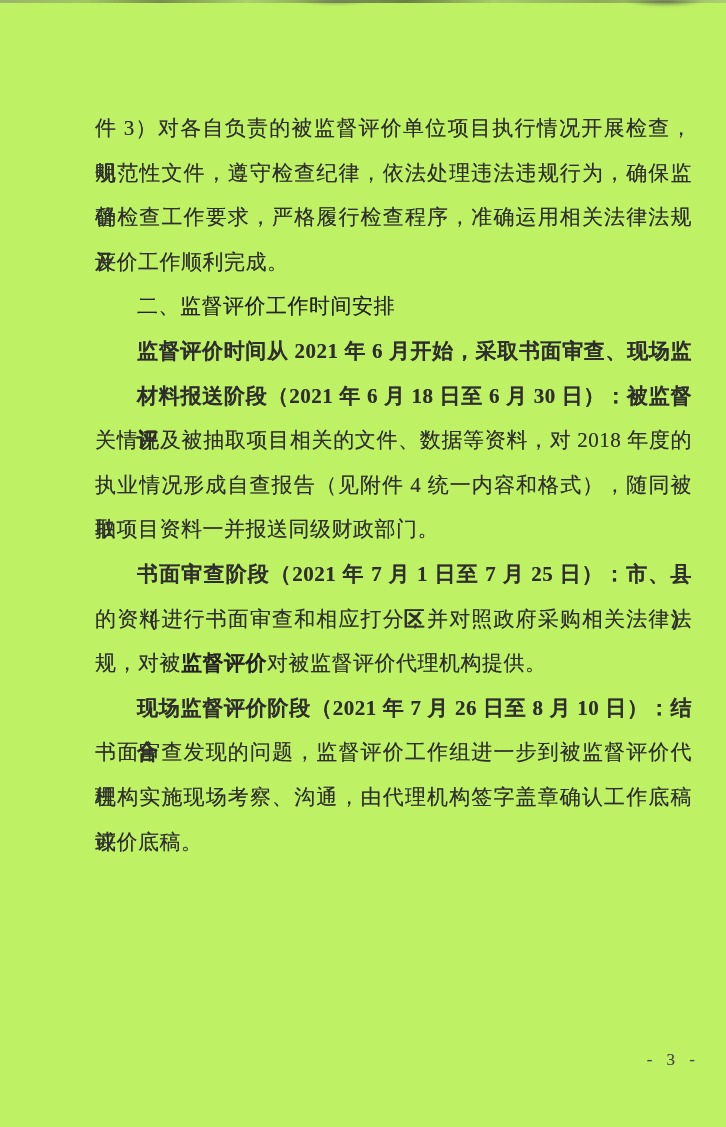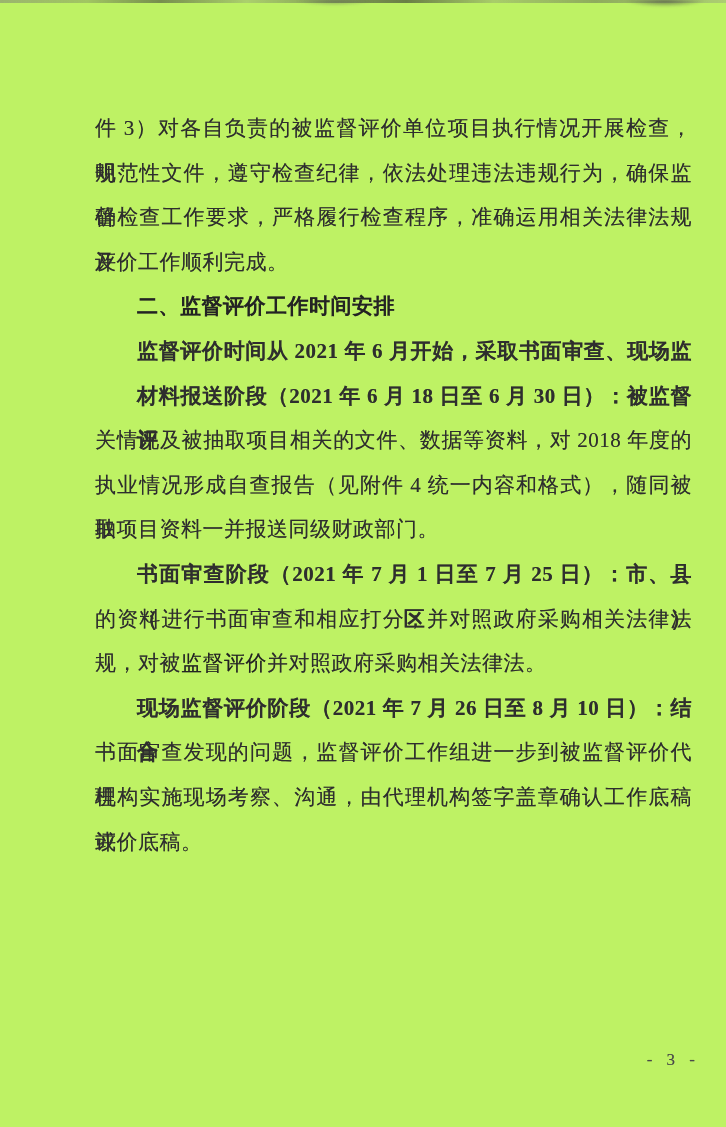--- a/index.html
+++ b/index.html
@@ -63,26 +63,26 @@
   .line.justify {
     text-align: justify;
     text-align-last: justify;
   }
   .line.indent {
     padding-left: 42px;
     font-weight: bold;
   }
   .line.heading {
     font-family: "Liberation Sans", "DejaVu Sans", sans-serif;
-    font-weight: bold;
+    font-weight: normal;
     color: #232323;
   }
   .bold-seg {
     font-family: "Liberation Sans", "DejaVu Sans", sans-serif;
-    font-weight: normal;
+    font-weight: bold;
     color: #232323;
   }
   .page-number {
     position: absolute;
     top: 1050px;
     right: 26px;
     font-size: 17px;
     letter-spacing: 5px;
     color: #4a4a4a;
     text-shadow: 0 0 0.5px rgba(70,70,70,0.5);
@@ -102,21 +102,21 @@
       <div class="line justify"><span>确检查工作要求，严格履行检查程序，准确运用相关法律法规及</span></div>
       <div class="line"><span>评价工作顺利完成。</span></div>
       <div class="line heading indent"><span>二、监督评价工作时间安排</span></div>
       <div class="line indent justify"><span>监督评价时间从 2021 年 6 月开始，采取书面审查、现场监</span></div>
       <div class="line indent justify"><span>材料报送阶段（2021 年 6 月 18 日至 6 月 30 日）：被监督评</span></div>
       <div class="line justify"><span>关情况及被抽取项目相关的文件、数据等资料，对 2018 年度的</span></div>
       <div class="line justify"><span>执业情况形成自查报告（见附件 4 统一内容和格式），随同被抽</span></div>
       <div class="line"><span>取项目资料一并报送同级财政部门。</span></div>
       <div class="line indent justify"><span>书面审查阶段（2021 年 7 月 1 日至 7 月 25 日）：市、县（区）</span></div>
       <div class="line justify"><span>的资料进行书面审查和相应打分；并对照政府采购相关法律法</span></div>
-      <div class="line"><span>规，对被</span><span class="bold-seg">监督评价</span><span>并对照政府采购相关法律法。</span></div>
+      <div class="line"><span>规，对被</span><span class="bold-seg">监督评价</span><span>对被监督评价代理机构提供。</span></div>
       <div class="line indent justify"><span>现场监督评价阶段（2021 年 7 月 26 日至 8 月 10 日）：结合</span></div>
       <div class="line justify"><span>书面审查发现的问题，监督评价工作组进一步到被监督评价代理</span></div>
       <div class="line justify"><span>机构实施现场考察、沟通，由代理机构签字盖章确认工作底稿或</span></div>
       <div class="line"><span>评价底稿。</span></div>
     </div>
 
   <div class="page-number">- 3 -</div>
 </div>
 
 </body></html>

